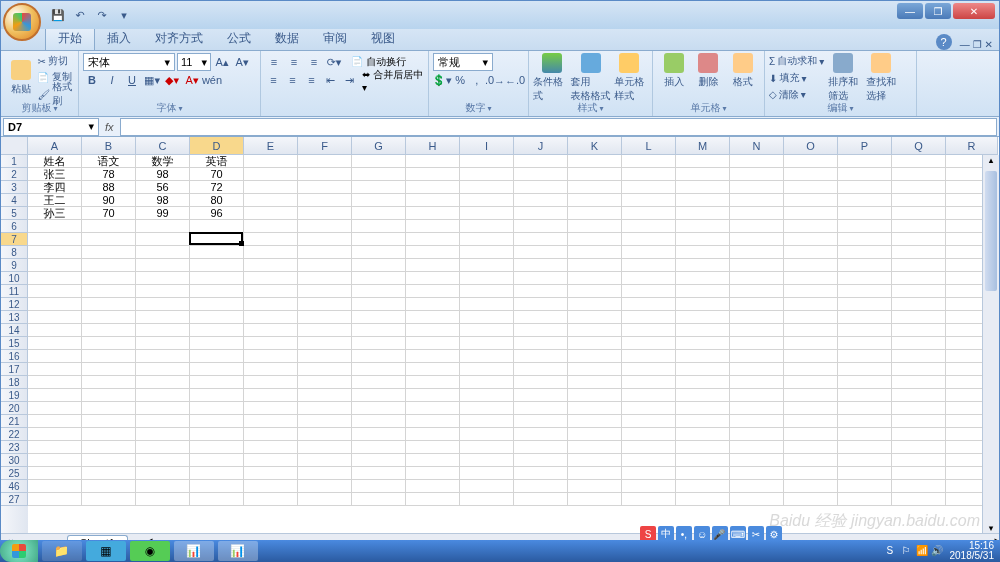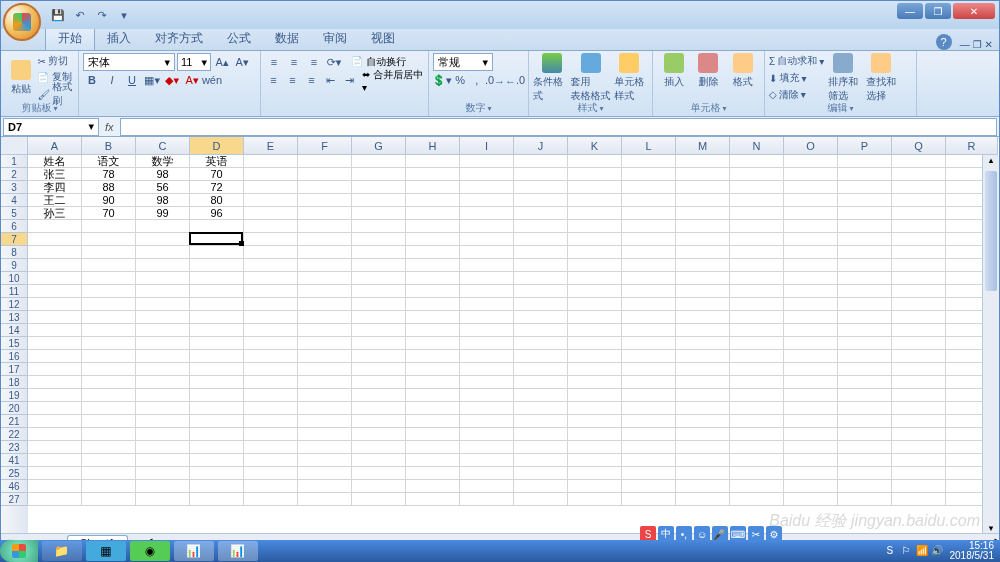--- a/index.html
+++ b/index.html
@@ -159,20 +159,21 @@
             <i>I</i>
           </div>
         <div class="rsmall">
             <u>U</u>
           </div>
         <div class="rsmall">▦▾</div>
         <div class="rsmall" style="color:#c00">◆▾</div>
         <div class="rsmall" style="color:#c00">A▾</div>
         <div class="rsmall">wén</div>
       </div>
+      <div class="rgroup-label">字体</div>
     </div>
 
     <div class="rgroup" style="width:168px">
       <div class="rrow">
         <div class="rsmall">≡</div>
         <div class="rsmall">≡</div>
         <div class="rsmall">≡</div>
         <div class="rsmall">⟳▾</div>
         <div style="font-size:10px;margin-left:6px">📄 <span>自动换行</span></div>
       </div>
@@ -310,21 +311,21 @@
         <div class="row-h">14</div>
         <div class="row-h">15</div>
         <div class="row-h">16</div>
         <div class="row-h">17</div>
         <div class="row-h">18</div>
         <div class="row-h">19</div>
         <div class="row-h">20</div>
         <div class="row-h">21</div>
         <div class="row-h">22</div>
         <div class="row-h">23</div>
-        <div class="row-h">41</div>
+        <div class="row-h">30</div>
         <div class="row-h">25</div>
         <div class="row-h">46</div>
         <div class="row-h">27</div>
       </div>
     <div class="cells" id="cells">
         <div class="cell txt" style="left: 0px; top: 0px; width: 54px; height: 13px;">姓名</div>
         <div class="cell txt" style="left: 54px; top: 0px; width: 54px; height: 13px;">语文</div>
         <div class="cell txt" style="left: 108px; top: 0px; width: 54px; height: 13px;">数学</div>
         <div class="cell txt" style="left: 162px; top: 0px; width: 54px; height: 13px; text-align: center;">英语</div>
         <div class="cell" style="left: 216px; top: 0px; width: 54px; height: 13px;"></div>

